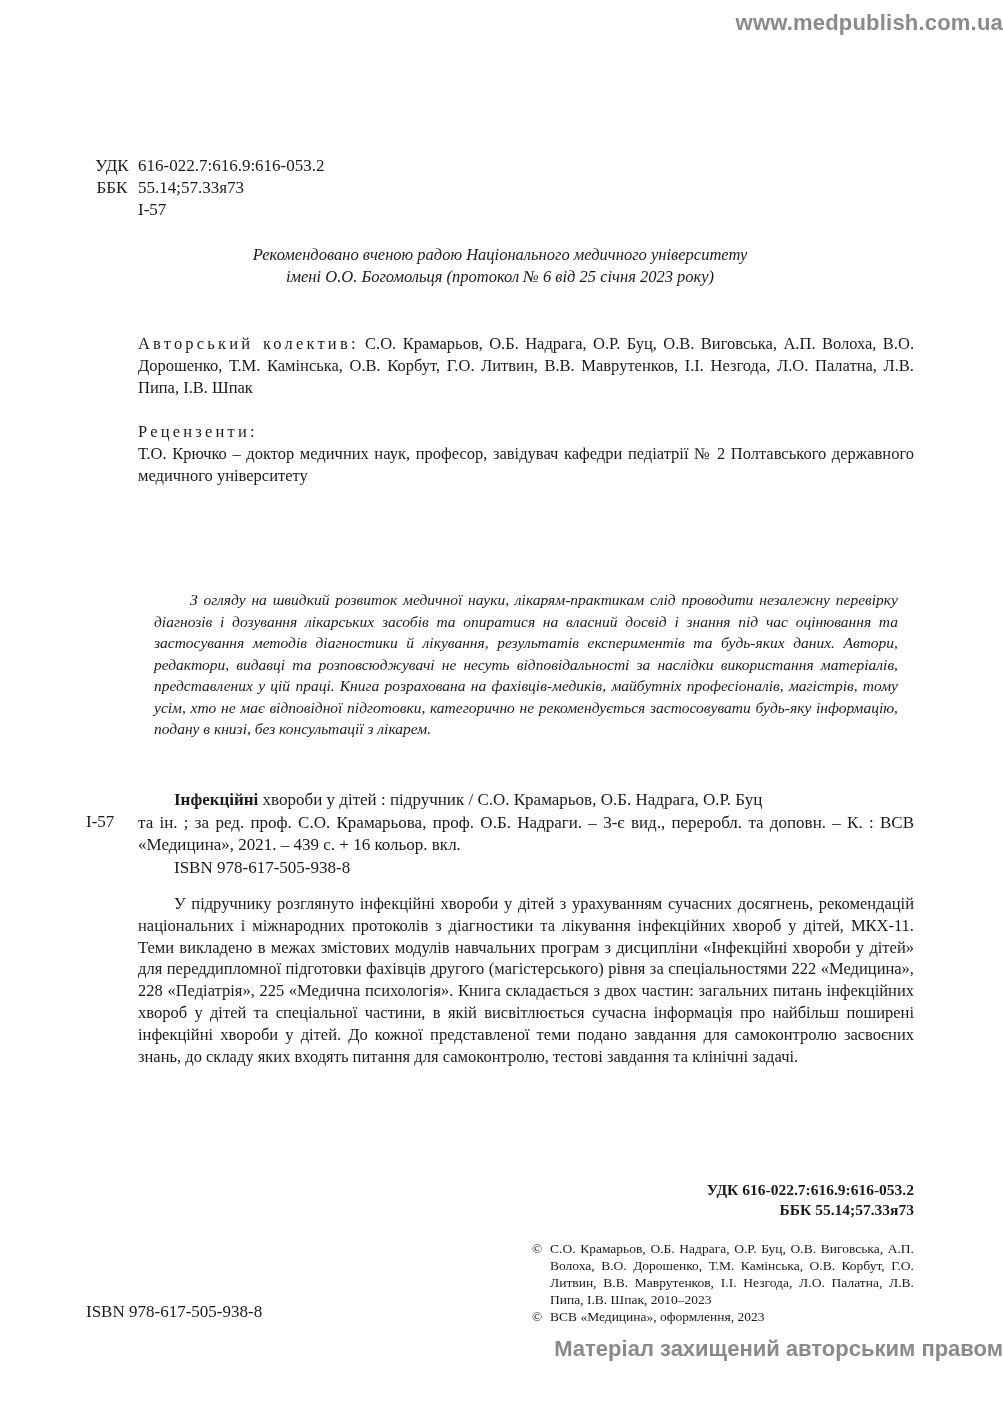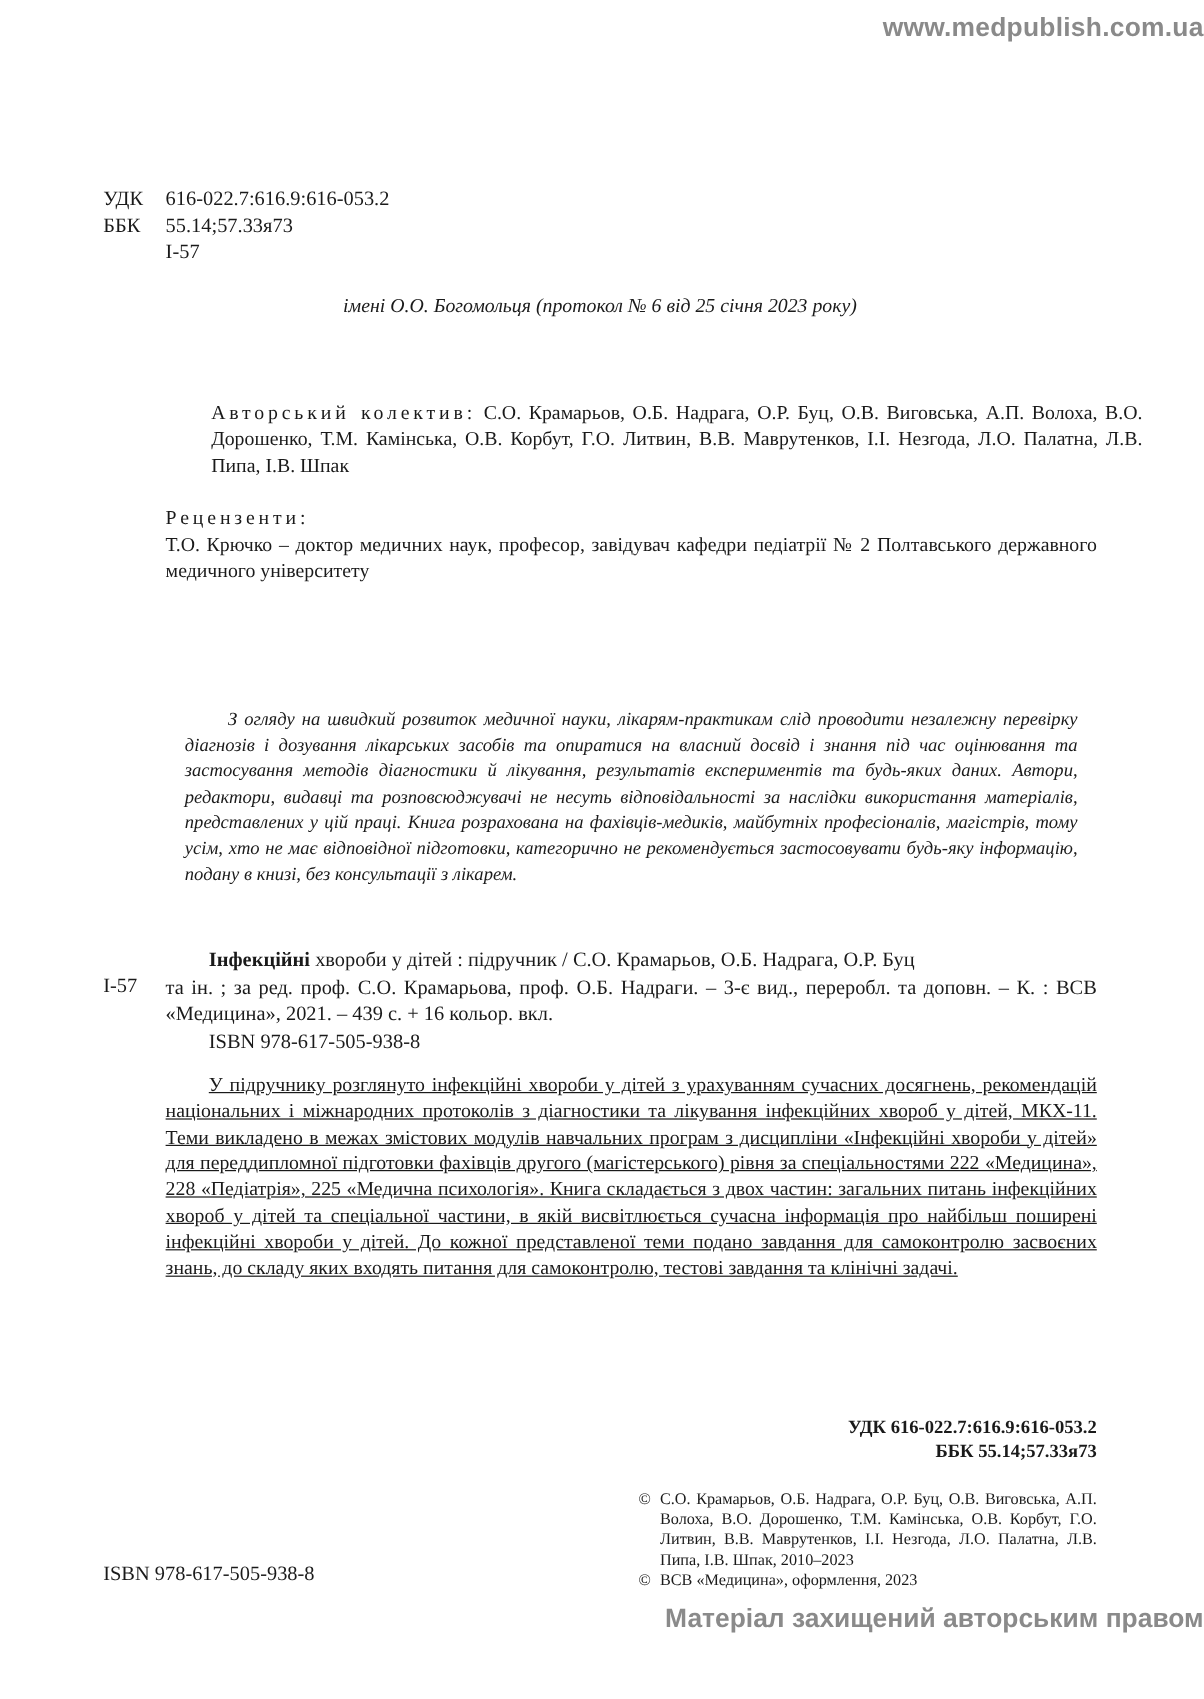--- a/index.html
+++ b/index.html
@@ -1,36 +1,36 @@
 <!DOCTYPE html>
 <html><head>
 <meta charset="utf-8">
 <style>
   html, body { margin: 0; padding: 0; background: #ffffff; }
   body { width: 1003px; height: 1416px; position: relative; overflow: hidden; color: #1a1a1a;
          font-family: "Liberation Serif", "DejaVu Serif", serif; }
-  .abs { position: absolute; }
+  .abs { position: absolute; text-align: center; }
   .watermark { font-family: "Liberation Sans", "DejaVu Sans", sans-serif; font-weight: bold; color: #8a8a8a; text-align: right; left: 0; width: 1003px; }
   .wm-top { top: 10px; font-size: 22px; letter-spacing: 0.2px; }
   .wm-bottom { top: 1336px; font-size: 22px; }
   .codes { left: 86px; top: 155px; font-size: 17px; line-height: 22px; }
   .codes .row { display: flex; }
   .codes .lbl { width: 52px; }
   .recommend { left: 150px; width: 700px; top: 244px; text-align: center; font-style: italic; font-size: 16.5px; line-height: 22px; }
   .block { left: 138px; width: 776px; font-size: 16.5px; line-height: 22px; text-align: justify; }
   .spaced { letter-spacing: 3.2px; }
-  .authors { top: 333px; margin-left: 38px; }
+  .authors { top: 333px; }
   .reviewers { top: 421px; }
   .disclaimer { top: 573px; font-style: italic; font-size: 15.5px; line-height: 21.5px; }
   .disclaimer p { margin: 16px; text-indent: 36px; }
   .bib { left: 174px; width: 740px; top: 789px; font-size: 17px; line-height: 22.5px; text-align: justify; text-indent: 0; }
   .bib .rest { margin-left: -36px; display: block; }
   .bibcode { left: 86px; top: 812px; font-size: 17px; }
   .annot { left: 138px; width: 776px; top: 893px; font-size: 16.5px; line-height: 21.8px; text-align: justify; }
-  .annot p { margin: 0; text-indent: 36px; text-decoration: underline; }
+  .annot p { margin: 0; text-indent: 36px; }
   .udk-right { right: 89px; top: 1180px; text-align: right; font-weight: bold; font-size: 15.5px; line-height: 20px; }
   .copyright { left: 532px; width: 382px; top: 1240px; font-size: 13.5px; line-height: 17px; text-align: justify; }
   .copyright .item { display: flex; }
   .copyright .sym { width: 18px; flex: none; }
   .isbn-bottom { left: 86px; top: 1302px; font-size: 17px; }
 </style>
 </head>
 <body>
 
 <div class="abs watermark wm-top">www.medpublish.com.ua</div>
@@ -44,20 +44,21 @@
       <span class="lbl">ББК</span>
       <span>55.14;57.33я73</span>
     </div>
   <div class="row">
       <span class="lbl"></span>
       <span>І-57</span>
     </div>
 </div>
 
 <div class="abs recommend">
+  <div>Рекомендовано вченою радою Національного медичного університету</div>
   <div>імені О.О. Богомольця (протокол № 6 від 25 січня 2023 року)</div>
 </div>
 
 <div class="abs block authors">
   <span class="spaced">Авторський колектив:</span>
   <span>С.О. Крамарьов, О.Б. Надрага, О.Р. Буц, О.В. Виговська, А.П. Волоха, В.О. Дорошенко, Т.М. Камінська, О.В. Корбут, Г.О. Литвин, В.В. Маврутенков, І.І. Незгода, Л.О. Палатна, Л.В. Пипа, І.В. Шпак</span>
 </div>
 
 <div class="abs block reviewers">
   <div class="spaced">Рецензенти:</div>

